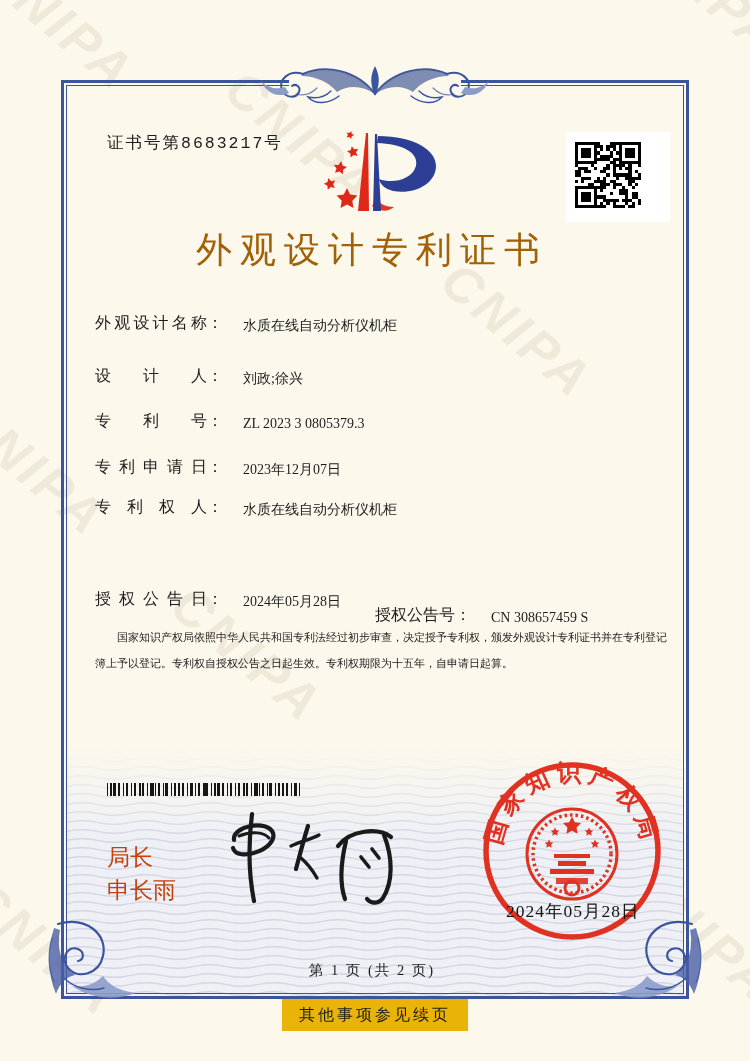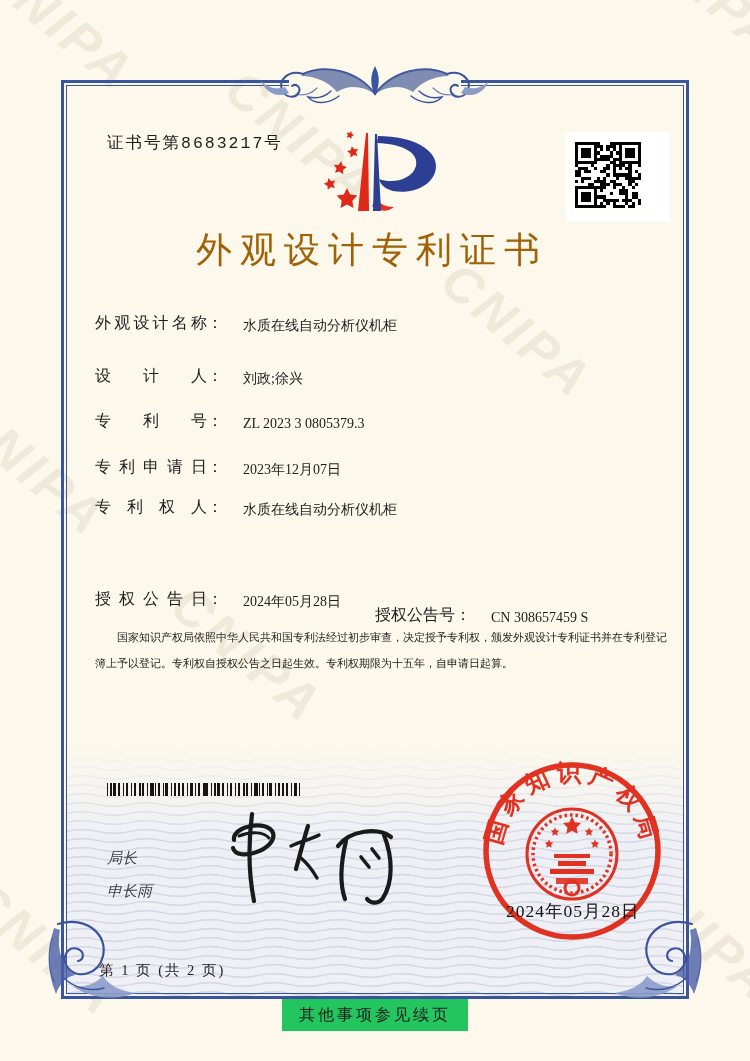--- a/index.html
+++ b/index.html
@@ -53,31 +53,31 @@
   .paras{position:absolute; left:95px; top:624px; width:572px; font-size:11px; line-height:26px;}
   .paras p{margin:0 0 4px; text-indent:2em;}
   
   .barcode{
     position:absolute; left:107px; top:783px; width:193px; height:13px;
     background:
       repeating-linear-gradient(90deg,#151515 0 1.5px,transparent 1.5px 3px,#151515 3px 5.5px,transparent 5.5px 8px),
       repeating-linear-gradient(90deg,transparent 0 6px,#151515 6px 7.5px,transparent 7.5px 13px);
     background-color:#fefefe00;
   }
-  .signer{position:absolute; left:107px; top:841px; font-size:15px; line-height:33px;
-    font-family:"Liberation Sans","DejaVu Sans",sans-serif; color:#404040;font-style:italic;}
+  .signer{position:absolute; left:107px; top:841px; font-size:23px; line-height:33px;
+    font-family:"Liberation Sans","DejaVu Sans",sans-serif; color:#c2410c;}
   .signature{position:absolute; left:222px; top:806px;}
   
   .seal{position:absolute; left:476px; top:758px; z-index:6; opacity:.95;}
   .seal-date{position:absolute; left:506px; top:899px; z-index:7; font-size:17.5px;
     letter-spacing:1px; color:#141414;}
-  .page-ind{position:absolute; left:61px; top:961px; width:622px; 
-    font-size:14.5px; letter-spacing:2px; z-index:6;padding-left:38px;}
+  .page-ind{position:absolute; left:61px; top:961px; width:622px; text-align:center;
+    font-size:14.5px; letter-spacing:2px; z-index:6;}
   .contnote{
-    position:absolute; left:282px; top:999px; width:186px; height:32px; background:#22c55e;
+    position:absolute; left:282px; top:999px; width:186px; height:32px; background:#eab308;
     z-index:6; text-align:center; line-height:32px; font-size:16px; letter-spacing:3px;
   }
 </style>
 </head>
 <body>
 
 <div class="page">
 
   <svg width="0" height="0" style="position:absolute" aria-hidden="true">
     <defs>

